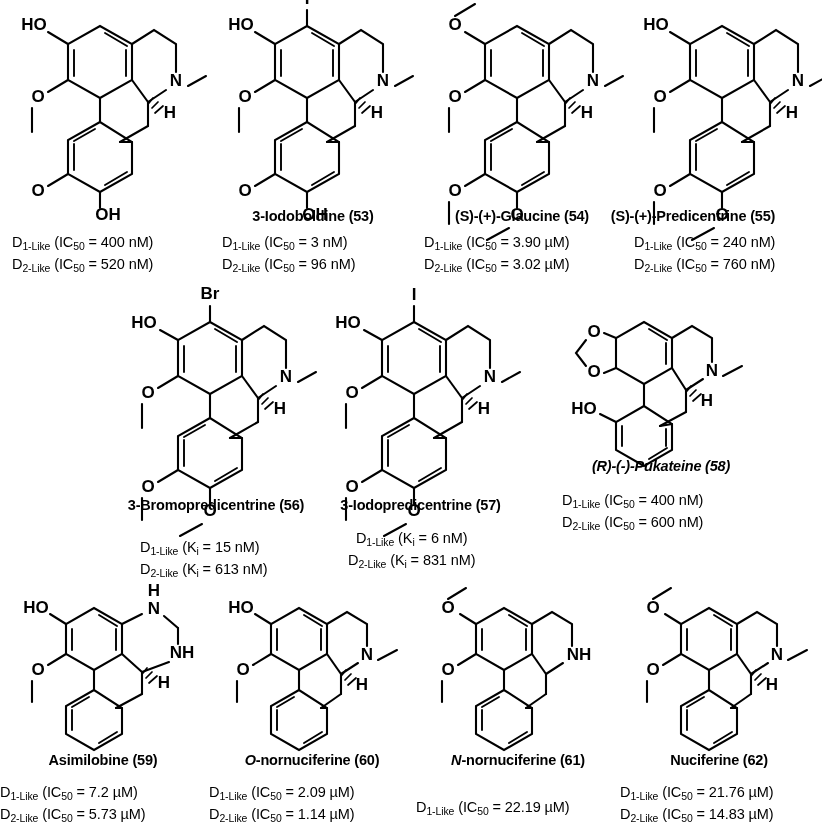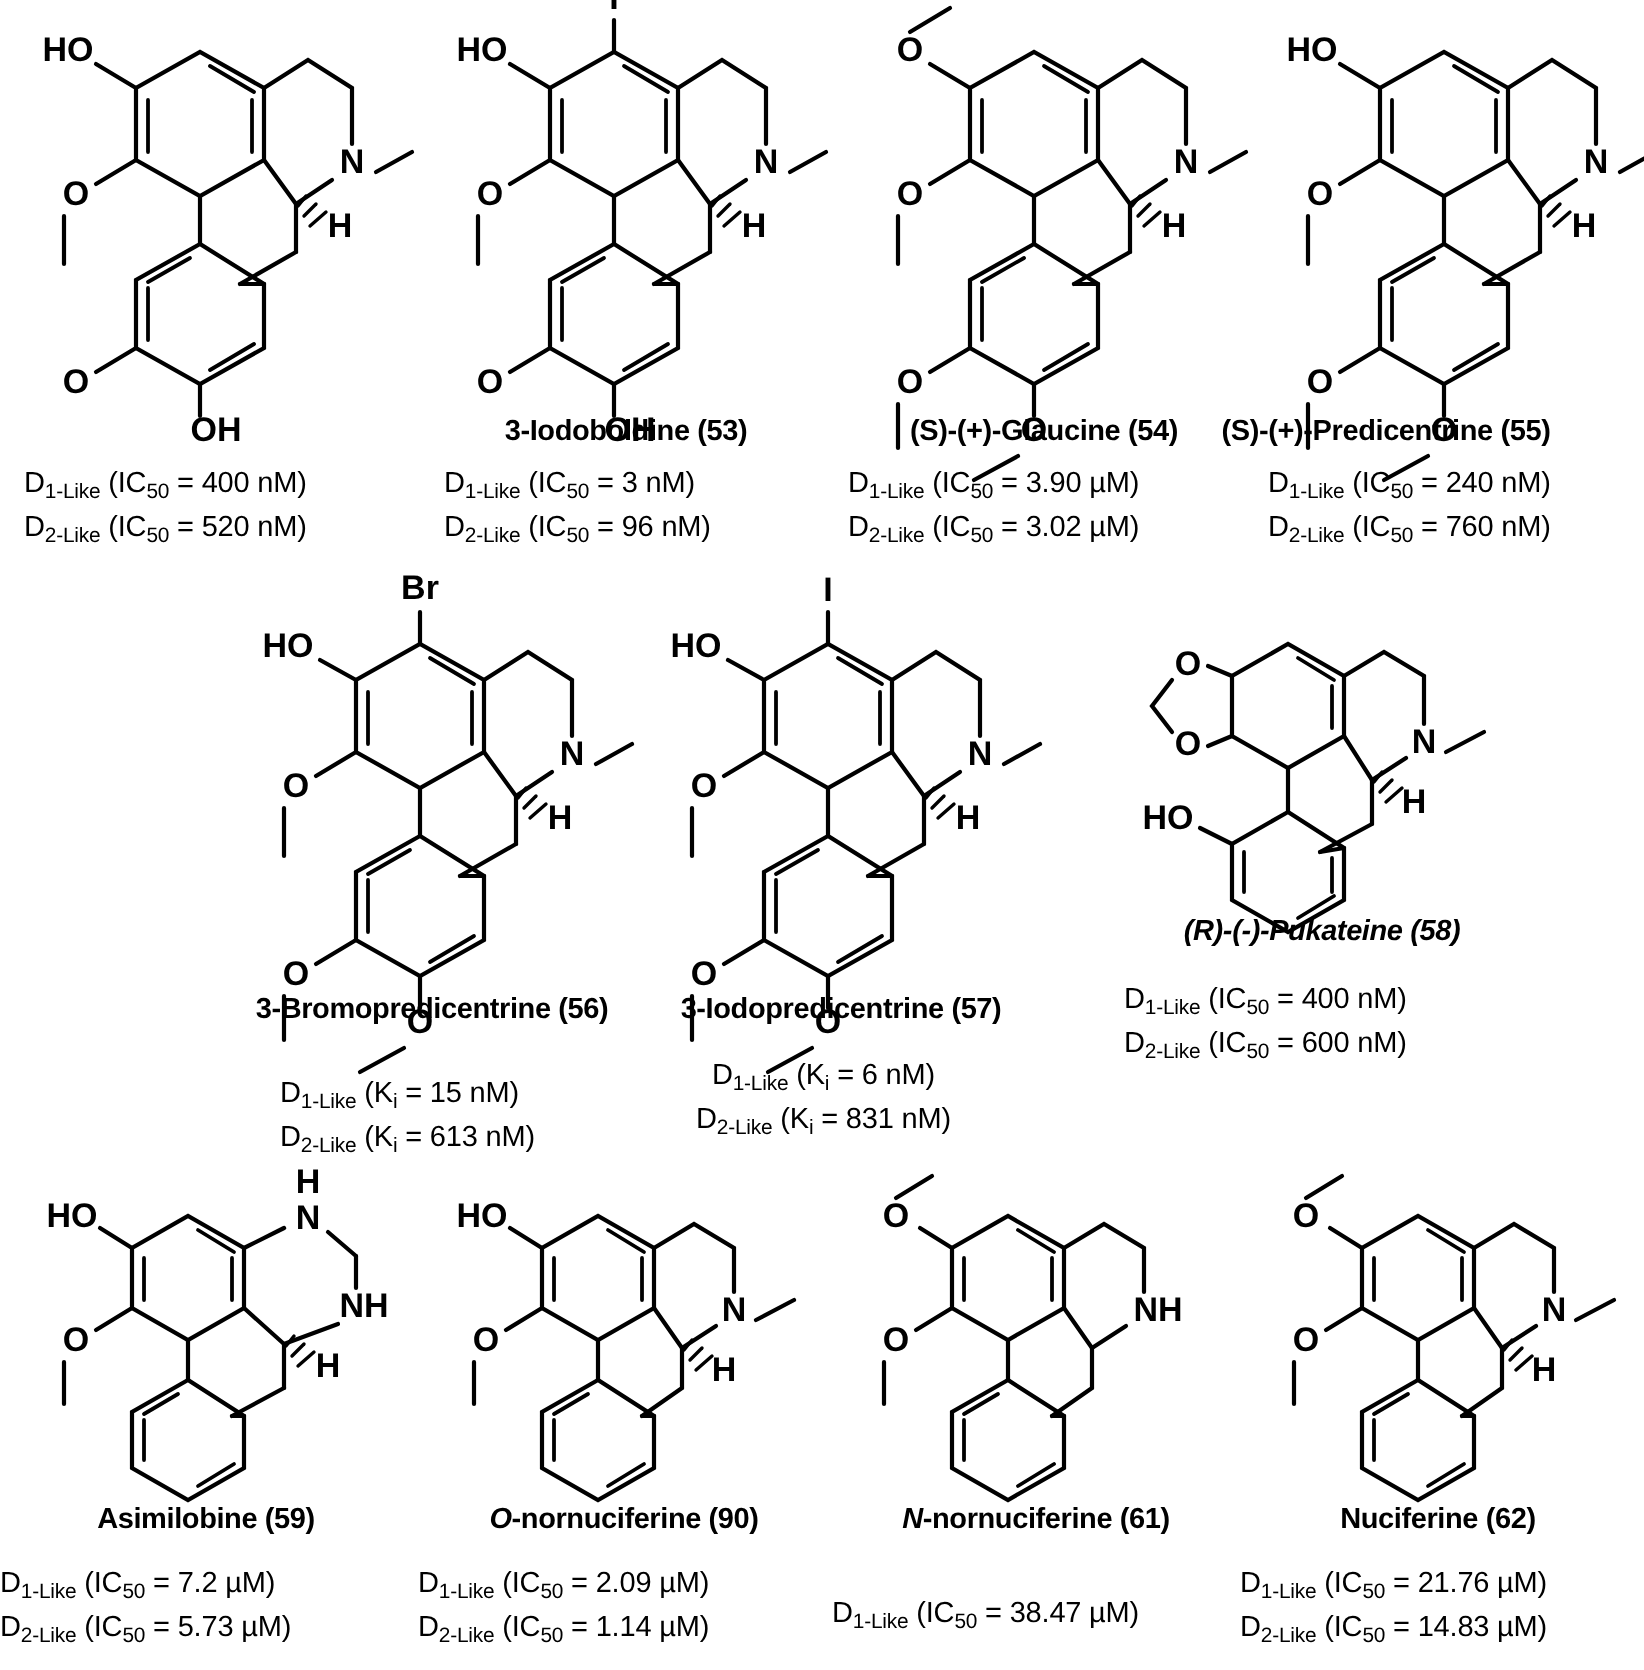--- a/index.html
+++ b/index.html
@@ -462,21 +462,21 @@
   <path class="bond" d="M108 62 L122 82"></path>
   <path class="bond" d="M80 78 L80 98"></path>
   <path class="bond" d="M80 98 L52 114 L52 142 L80 158 L108 142 L108 116 Z"></path>
   <path class="bond-thin" d="M58 118 L58 138"></path>
   <path class="bond-thin" d="M85 151 L103 140"></path>
   <path class="bond-thin" d="M75 105 L58 115"></path>
   <path class="bond" d="M102 116 L108 116"></path>
 </svg>
 </div>
 <div class="caption" style="left:212px;top:752px;width:200px;">
-  <span class="ital">O</span><span>-nornuciferine (90)</span>
+  <span class="ital">O</span><span>-nornuciferine (60)</span>
 </div>
 <div class="data" style="left:209px;top:782px;">
   <span class="ln"><span>D</span><sub>1-Like</sub> (<span>IC</span><sub>50</sub> = <span>2.09 µM</span>)</span>
   <span class="ln"><span>D</span><sub>2-Like</sub> (<span>IC</span><sub>50</sub> = <span>1.14 µM</span>)</span>
 </div>
 
 <div class="struct" style="left:424px;top:592px;">
 <svg width="190" height="160" viewBox="0 0 190 160">
   <path class="bond" d="M52 32 L52 62 L80 78 L108 62 L108 32 L80 16 Z"></path>
   <path class="bond-thin" d="M58 37 L58 58"></path>
@@ -502,21 +502,21 @@
   <path class="bond-thin" d="M58 118 L58 138"></path>
   <path class="bond-thin" d="M85 151 L103 140"></path>
   <path class="bond-thin" d="M75 105 L58 115"></path>
   <path class="bond" d="M102 116 L108 116"></path>
 </svg>
 </div>
 <div class="caption" style="left:418px;top:752px;width:200px;">
   <span class="ital">N</span><span>-nornuciferine (61)</span>
 </div>
 <div class="data" style="left:416px;top:797px;">
-  <span class="ln"><span>D</span><sub>1-Like</sub> (<span>IC</span><sub>50</sub> = <span>38.47 µM</span>)</span>
+  <span class="ln"><span>D</span><sub>1-Like</sub> (<span>IC</span><sub>50</sub> = <span>22.19 µM</span>)</span>
 </div>
 
 <div class="struct" style="left:629px;top:592px;">
 <svg width="190" height="160" viewBox="0 0 190 160">
   <path class="bond" d="M52 32 L52 62 L80 78 L108 62 L108 32 L80 16 Z"></path>
   <path class="bond-thin" d="M58 37 L58 58"></path>
   <path class="bond-thin" d="M85 23 L103 34"></path>
   <path class="bond-thin" d="M102 37 L102 58"></path>
   <path class="bond" d="M52 32 L36 22"></path>
   <text class="atom" x="24" y="17">O</text>

